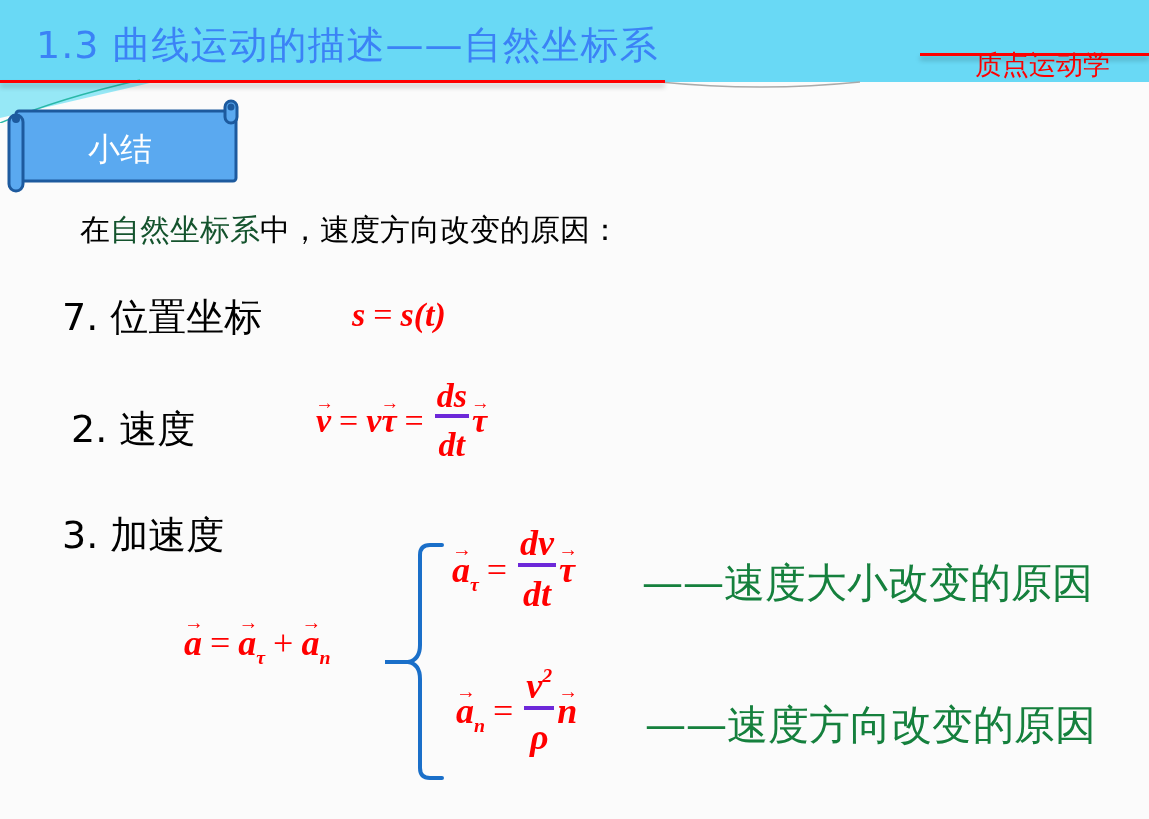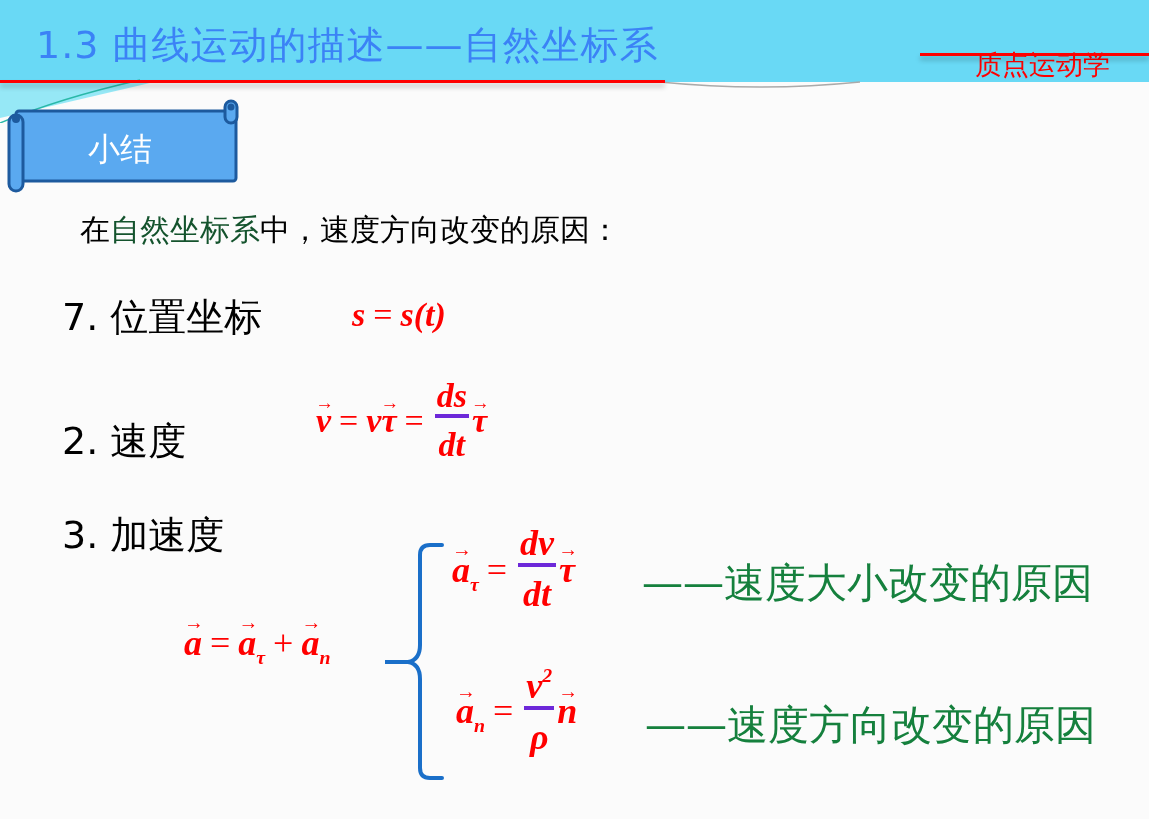--- a/index.html
+++ b/index.html
@@ -90,21 +90,21 @@
 
 <div class="intro">
   <span>在</span><span class="red">自然坐标系</span><span>中，速度方向改变的原因：</span>
 </div>
 
 <div class="item" style="top:292px;">7. 位置坐标</div>
 <div class="math" style="left:352px; top:296px; font-size:34px;">
   <span>s</span><span class="op">=</span><span>s(t)</span>
 </div>
 
-<div class="item" style="top:416px;">2. 速度</div>
+<div class="item" style="top:404px;margin-left:9px;">2. 速度</div>
 <div class="math" style="left:316px; top:378px; font-size:34px;">
   <span class="vec">v</span><span class="op">=</span><span>v<span class="vec">τ</span></span><span class="op">=</span><span class="frac"><span class="num">ds</span><span class="den">dt</span></span><span class="vec">τ</span>
 </div>
 
 <div class="item" style="top:510px;">3. 加速度</div>
 
 <div class="math" style="left:184px; top:622px; font-size:36px;">
   <span class="vec">a</span><span class="op">=</span><span class="vec">a</span><span class="sub">τ</span><span class="op">+</span><span class="vec">a</span><span class="sub">n</span>
 </div>
 

